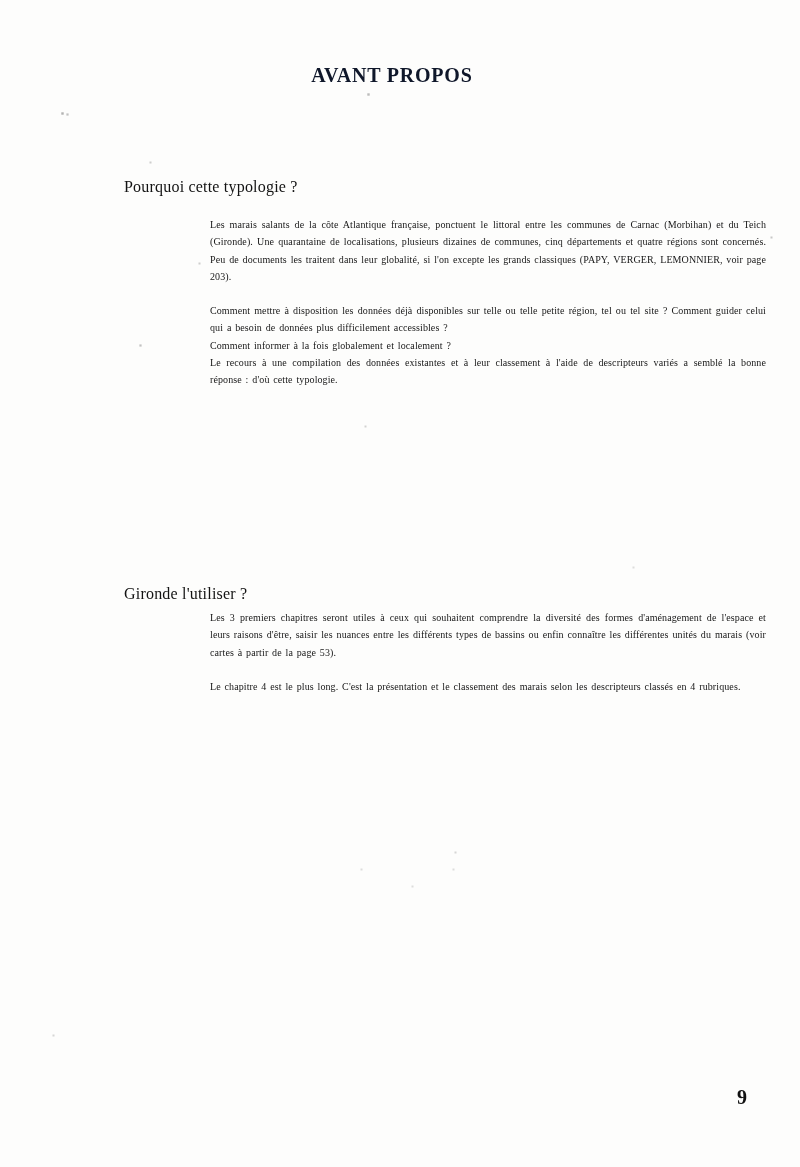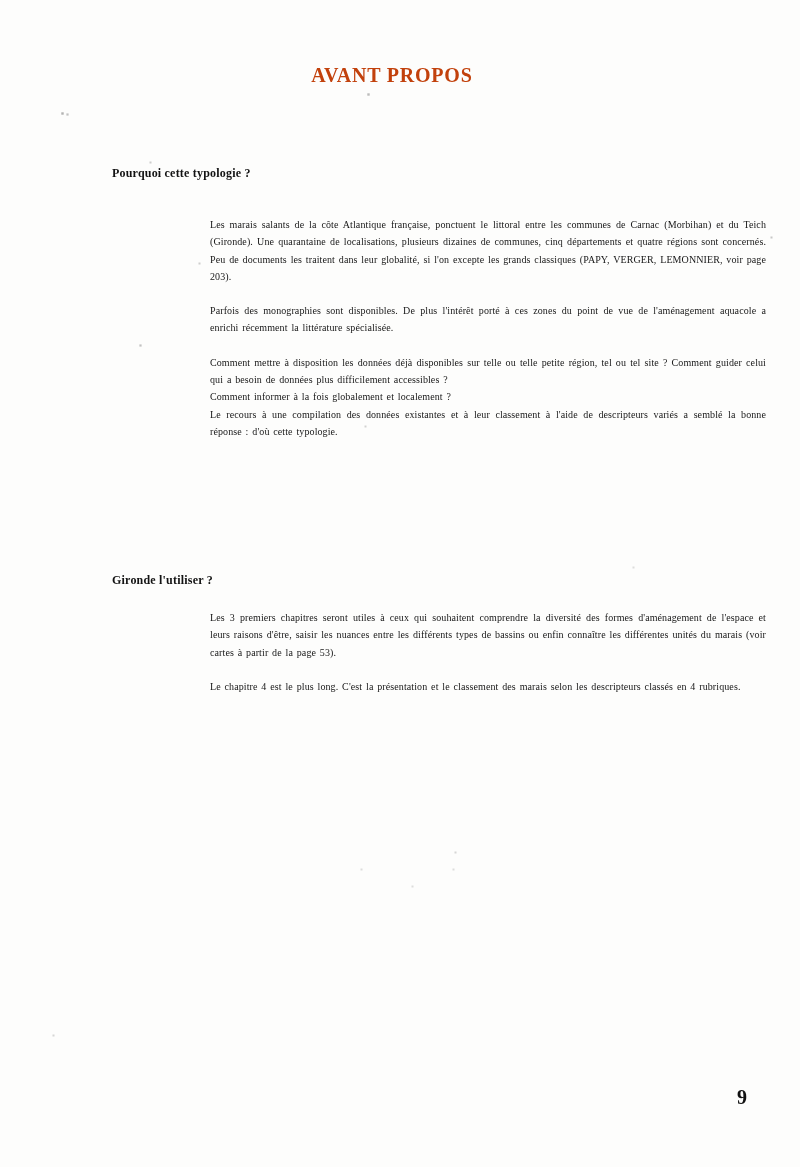--- a/index.html
+++ b/index.html
@@ -23,28 +23,28 @@
   .title {
     position: absolute;
     top: 64px;
     left: 0;
     width: 784px; 
     margin: 0;
     text-align: center;
     font-size: 20px;
     font-weight: bold;
     letter-spacing: 0.8px;
-    color: #c2410c;
+    color: #0f172a;
   }
   .heading {
     position: absolute;
     left: 112px;
-    margin: 0;
-    font-size: 12px;
-    font-weight: bold;
+    margin: 12px;
+    font-size: 16px;
+    font-weight: normal;
     letter-spacing: 0.2px;
     color: #131313;
   }
   .heading-1 { top: 166px; }
   .heading-2 { top: 573px; }
   .body-block {
     position: absolute;
     left: 210px;
     width: 556px;
   }
@@ -96,21 +96,20 @@
 <body>
 
 <div class="page">
 
   <h1 class="title">AVANT PROPOS</h1>
 
   <h2 class="heading heading-1">Pourquoi cette typologie ?</h2>
 
   <div class="body-block body-1">
     <p>Les marais salants de la côte Atlantique française, ponctuent le littoral entre les communes de Carnac (Morbihan) et du Teich (Gironde). Une quarantaine de localisations, plusieurs dizaines de communes, cinq départements et quatre régions sont concernés. Peu de documents les traitent dans leur globalité, si l'on excepte les grands classiques (PAPY, VERGER, LEMONNIER, voir page 203).</p>
-    <p>Parfois des monographies sont disponibles. De plus l'intérêt porté à ces zones du point de vue de l'aménagement aquacole a enrichi récemment la littérature spécialisée.</p>
     <p>Comment mettre à disposition les données déjà disponibles sur telle ou telle petite région, tel ou tel site ? Comment guider celui qui a besoin de données plus difficilement accessibles ?
 Comment informer à la fois globalement et localement ?
 Le recours à une compilation des données existantes et à leur classement à l'aide de descripteurs variés a semblé la bonne réponse : d'où cette typologie.</p>
   </div>
 
   <h2 class="heading heading-2">Gironde l'utiliser ?</h2>
 
   <div class="body-block body-2">
     <p>Les 3 premiers chapitres seront utiles à ceux qui souhaitent comprendre la diversité des formes d'aménagement de l'espace et leurs raisons d'être, saisir les nuances entre les différents types de bassins ou enfin connaître les différentes unités du marais (voir cartes à partir de la page 53).</p>
     <p>Le chapitre 4 est le plus long. C'est la présentation et le classement des marais selon les descripteurs classés en 4 rubriques.</p>

